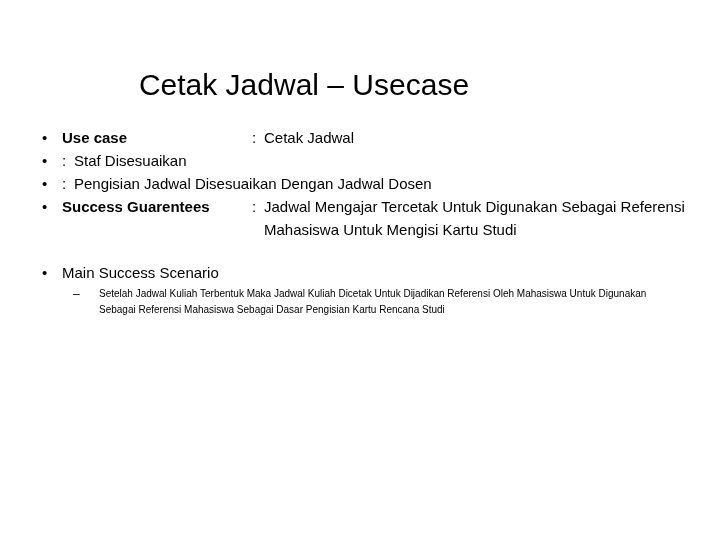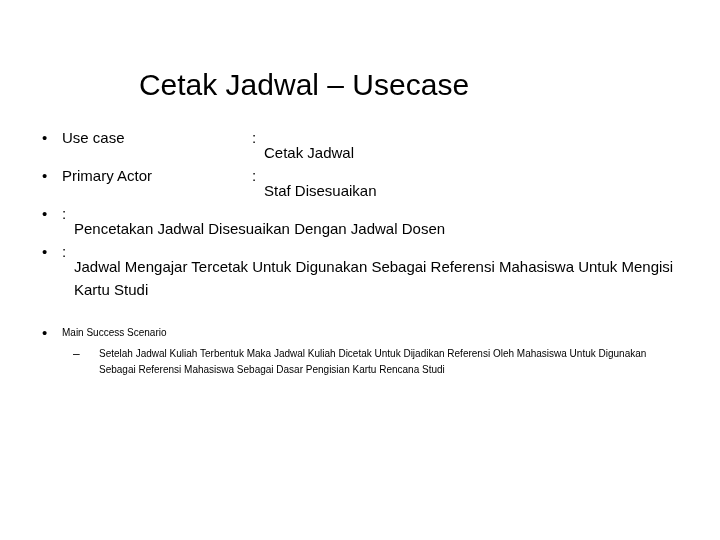--- a/index.html
+++ b/index.html
@@ -61,44 +61,44 @@
     text-align: left;
     padding-left: 6px;
     box-sizing: border-box;
   }
 
   .l1-label {
     flex: 0 0 190px;
     width: 190px;
     font-size: 15px;
     line-height: 23px;
+    font-weight: bold;
   }
 
   .l1-value {
     flex: 1 1 auto;
     font-size: 15px;
     line-height: 23px;
     display: flex;
     align-items: flex-start;
   }
 
   .colon {
     flex: 0 0 8px;
     width: 8px;
   }
 
   .value-text {
     flex: 1 1 auto;
     padding-left: 4px;
-    margin-top: 15px;
   }
 
   .l1-plain {
     flex: 1 1 auto;
-    font-size: 10px;
+    font-size: 15px;
     line-height: 23px;
   }
 
   .spacer-row {
     height: 20px;
   }
 
   
   .l2-block {
     margin-top: 2px;
@@ -141,37 +141,37 @@
       <span class="bullet-glyph">•</span>
       <span class="l1-label">Use case</span>
       <span class="l1-value">
         <span class="colon">:</span>
         <span class="value-text">Cetak Jadwal</span>
       </span>
     </div>
 
     <div class="l1-row">
       <span class="bullet-glyph">•</span>
-      <span class="l1-label">Primary Actor</span>
       <span class="l1-value">
         <span class="colon">:</span>
         <span class="value-text">Staf Disesuaikan</span>
       </span>
     </div>
 
     <div class="l1-row">
       <span class="bullet-glyph">•</span>
       <span class="l1-value">
         <span class="colon">:</span>
-        <span class="value-text">Pencetakan Jadwal Disesuaikan Dengan Jadwal Dosen</span>
+        <span class="value-text">Pengisian Jadwal Disesuaikan Dengan Jadwal Dosen</span>
       </span>
     </div>
 
     <div class="l1-row">
       <span class="bullet-glyph">•</span>
+      <span class="l1-label">Success Guarentees</span>
       <span class="l1-value">
         <span class="colon">:</span>
         <span class="value-text">Jadwal Mengajar Tercetak Untuk Digunakan Sebagai Referensi Mahasiswa Untuk Mengisi Kartu Studi</span>
       </span>
     </div>
 
     <div class="spacer-row"></div>
 
     <div class="l1-row">
       <span class="bullet-glyph">•</span>

